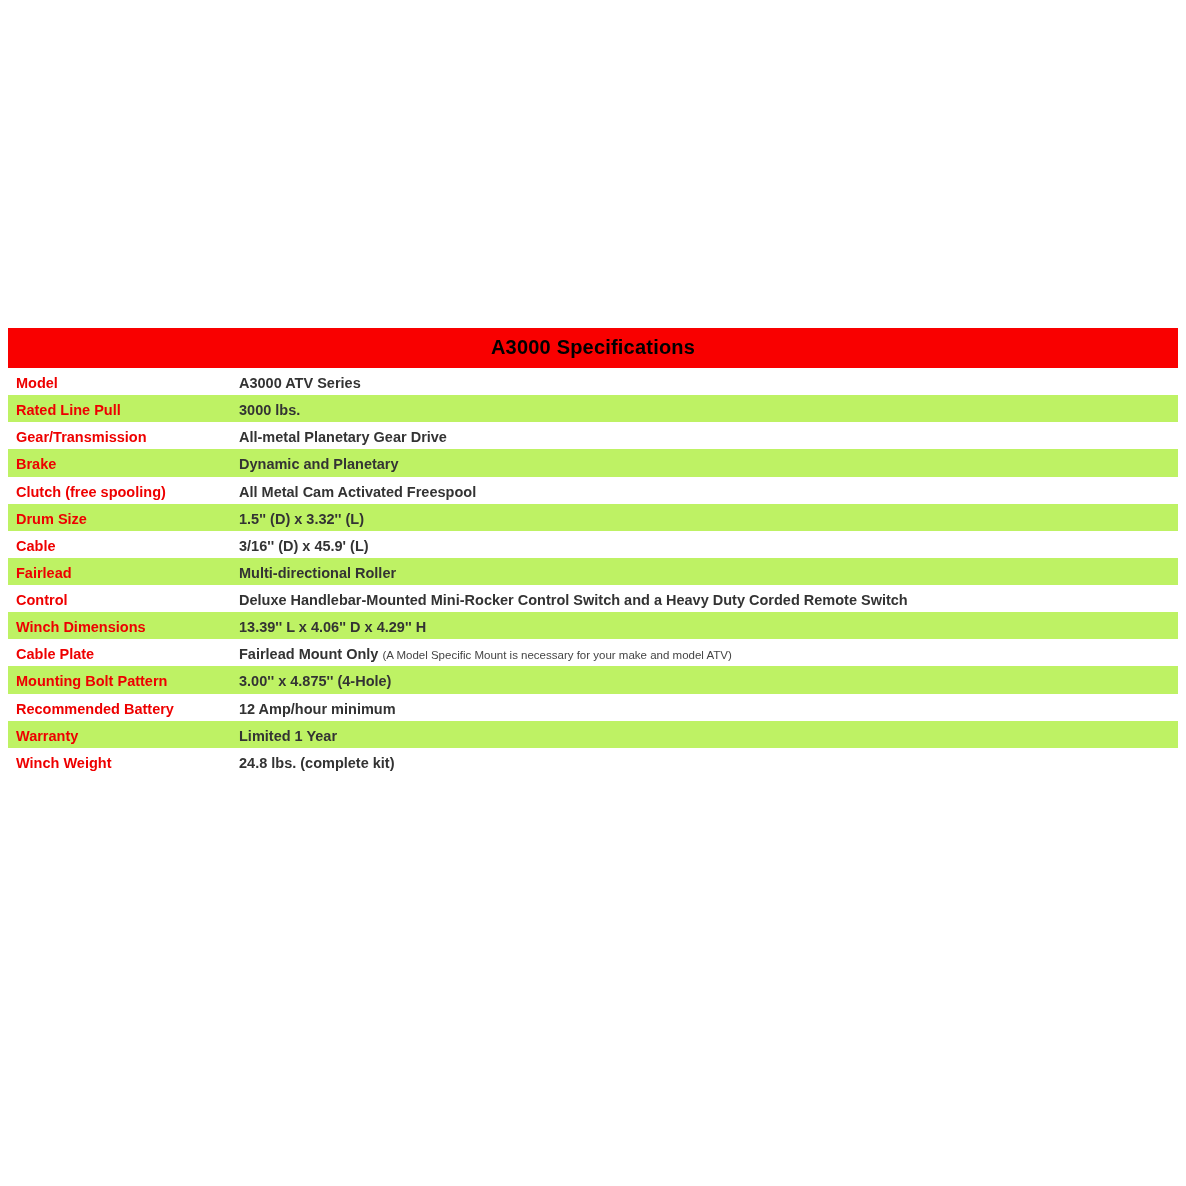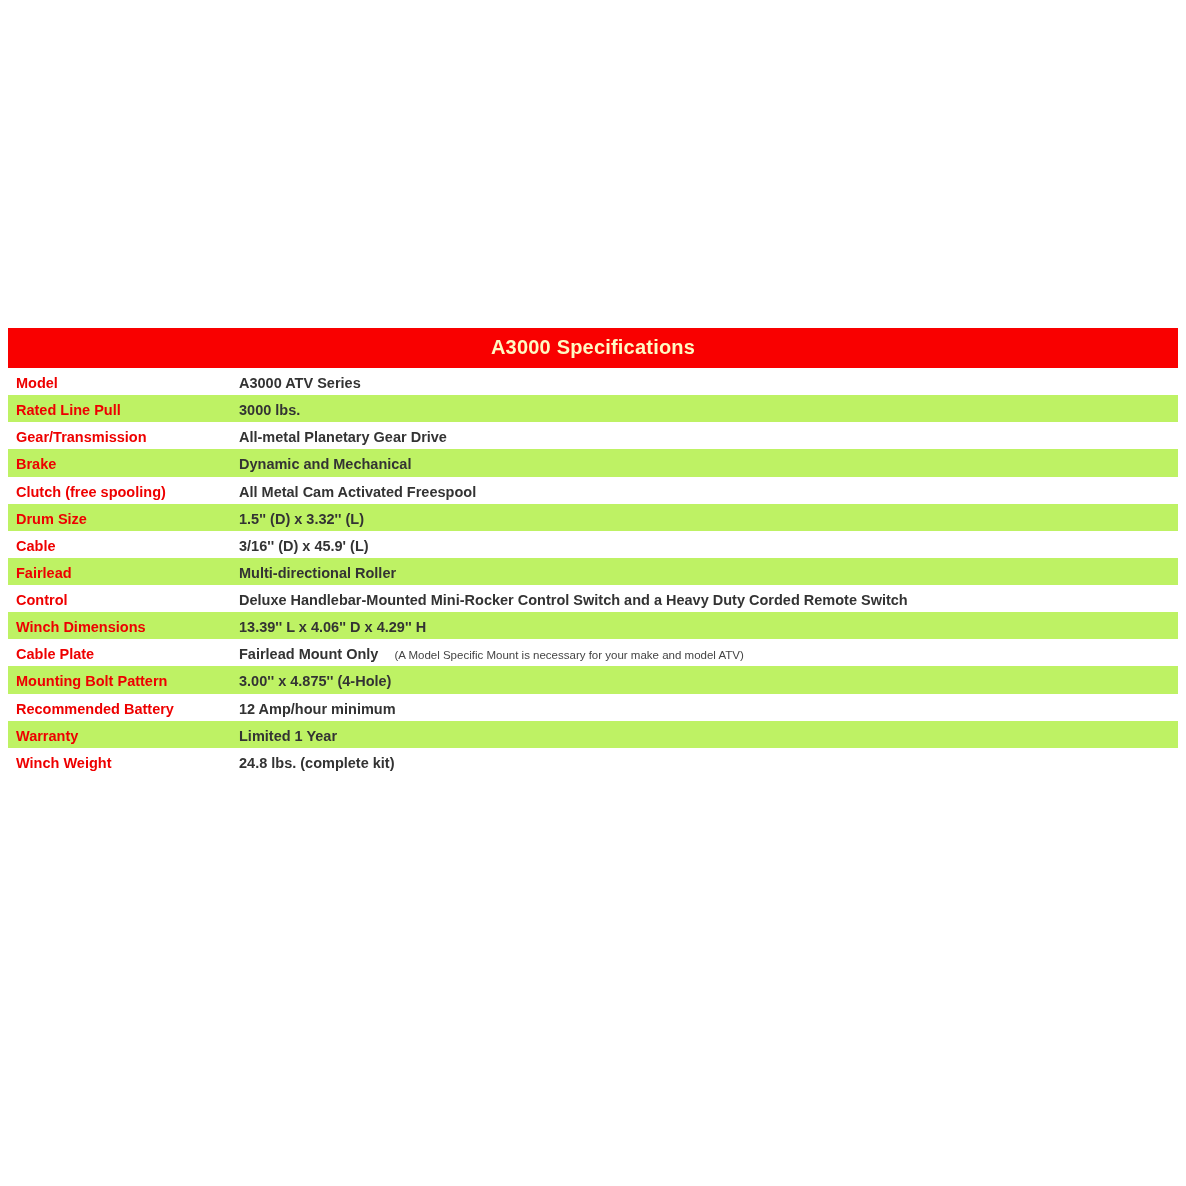--- a/index.html
+++ b/index.html
@@ -20,21 +20,21 @@
     width: 1170px;
   }
   table.spec-table {
     width: 100%;
     border-collapse: collapse;
     table-layout: fixed;
   }
   table.spec-table caption {
     caption-side: top;
     background: #f90000;
-    color: #fef9c3;
+    color: #000000;
     font-size: 20px;
     font-weight: bold;
     text-align: center;
     padding: 8px 0 9px 0;
     letter-spacing: 0.2px;
   }
   table.spec-table td {
     padding: 6px 8px 3px 8px;
     vertical-align: middle;
     font-size: 14.5px;
@@ -50,21 +50,21 @@
     color: #333333;
     font-weight: bold;
     padding-left: 10px;
   }
   tr.odd td { background: #ffffff; }
   tr.even td { background: #bef264; }
   .note {
     font-weight: normal;
     font-size: 11.5px;
     color: #444444;
-    margin-left: 16px;
+    margin-left: 4px;
   }
 </style>
 </head>
 <body>
 
 <div class="spec-wrap">
   <table class="spec-table">
     <caption>A3000 Specifications</caption>
     <tbody>
         <tr class="odd">
@@ -74,21 +74,21 @@
         <tr class="even">
           <td class="label">Rated Line Pull</td>
           <td class="value"><span>3000 lbs.</span></td>
         </tr>
         <tr class="odd">
           <td class="label">Gear/Transmission</td>
           <td class="value"><span>All-metal Planetary Gear Drive</span></td>
         </tr>
         <tr class="even">
           <td class="label">Brake</td>
-          <td class="value"><span>Dynamic and Mechanical</span></td>
+          <td class="value"><span>Dynamic and Planetary</span></td>
         </tr>
         <tr class="odd">
           <td class="label">Clutch (free spooling)</td>
           <td class="value"><span>All Metal Cam Activated Freespool</span></td>
         </tr>
         <tr class="even">
           <td class="label">Drum Size</td>
           <td class="value"><span>1.5'' (D) x 3.32'' (L)</span></td>
         </tr>
         <tr class="odd">

